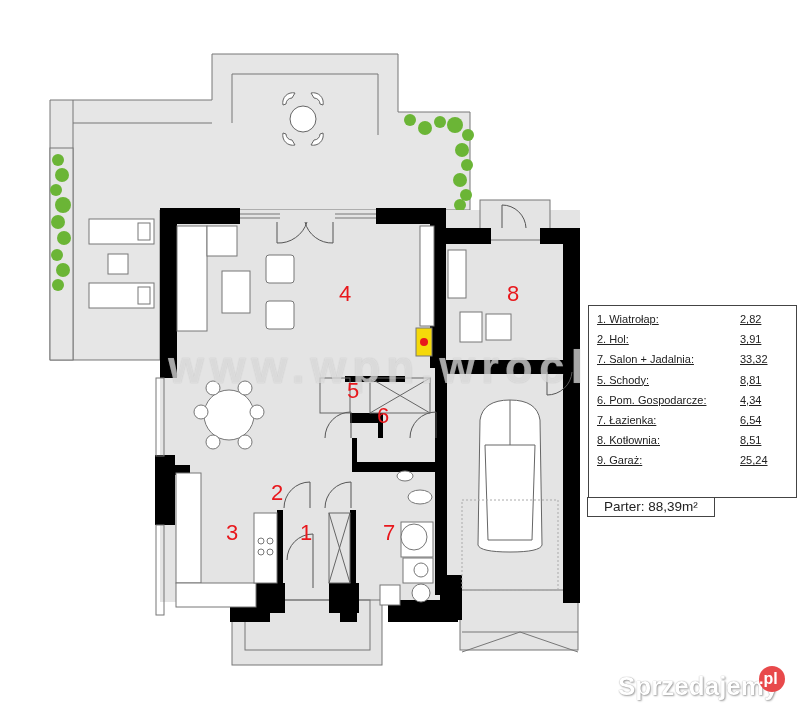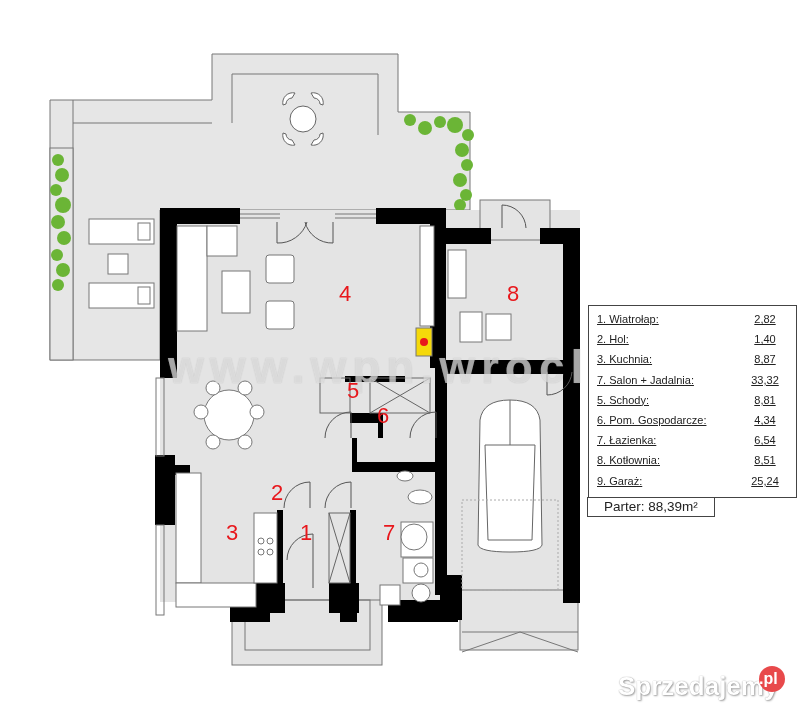--- a/index.html
+++ b/index.html
@@ -1,21 +1,21 @@
 <!DOCTYPE html>
 <html><head>
 <meta charset="utf-8">
 <style>
   html,body{margin:0;padding:0;background:#ffffff;}
   body{width:805px;height:720px;position:relative;overflow:hidden;font-family:"Liberation Sans",sans-serif;}
   #plan{position:absolute;left:0;top:0;width:805px;height:720px;}
   .room-num{position:absolute;color:#e8171c;font-family:"Liberation Sans",sans-serif;font-size:22px;line-height:22px;}
   #legend{position:absolute;left:588px;top:305px;width:209px;height:193px;border:1.5px solid #444;background:#fff;box-sizing:border-box;padding:3px 6px 0 8px;}
   .leg-row{display:flex;justify-content:space-between;font-size:11px;line-height:20.2px;color:#222;white-space:nowrap;text-decoration:underline;}
-  .leg-row .val{text-align:center;width:50px;}
+  .leg-row .val{text-align:left;width:50px;}
   #total{position:absolute;left:587px;top:497px;border:1.5px solid #444;background:#fff;font-size:13.5px;line-height:18px;padding:0 16px;color:#222;}
   #watermark{position:absolute;left:168px;top:340px;font-size:46px;font-weight:bold;color:rgba(255,255,255,0.55);letter-spacing:6px;
     text-shadow:0 0 1px rgba(120,120,120,0.5);white-space:nowrap;}
   #brand{position:absolute;left:618px;top:671px;font-size:26px;font-weight:bold;color:#fff;text-shadow:1px 1px 2px rgba(0,0,0,0.35),0 0 1px #999;}
   #brand-badge{position:absolute;left:759px;top:666px;width:26px;height:26px;border-radius:50%;background:#e8494b;color:#fff;font-size:16px;font-weight:bold;line-height:26px;}
 </style>
 </head>
 <body>
 
 <svg id="plan" viewBox="0 0 805 720" xmlns="http://www.w3.org/2000/svg">
@@ -206,25 +206,21 @@
 <span class="room-num" style="left:300px;top:522px;">1</span>
 <span class="room-num" style="left:383px;top:522px;">7</span>
 
 <div id="legend">
   <div class="leg-row">
       <span>1. Wiatrołap:</span>
       <span class="val">2,82</span>
     </div>
   <div class="leg-row">
       <span>2. Hol:</span>
-      <span class="val">1,40</span>
-    </div>
-  <div class="leg-row">
-      <span>3. Kuchnia:</span>
-      <span class="val">8,87</span>
+      <span class="val">3,91</span>
     </div>
   <div class="leg-row">
       <span>7. Salon + Jadalnia:</span>
       <span class="val">33,32</span>
     </div>
   <div class="leg-row">
       <span>5. Schody:</span>
       <span class="val">8,81</span>
     </div>
   <div class="leg-row">

